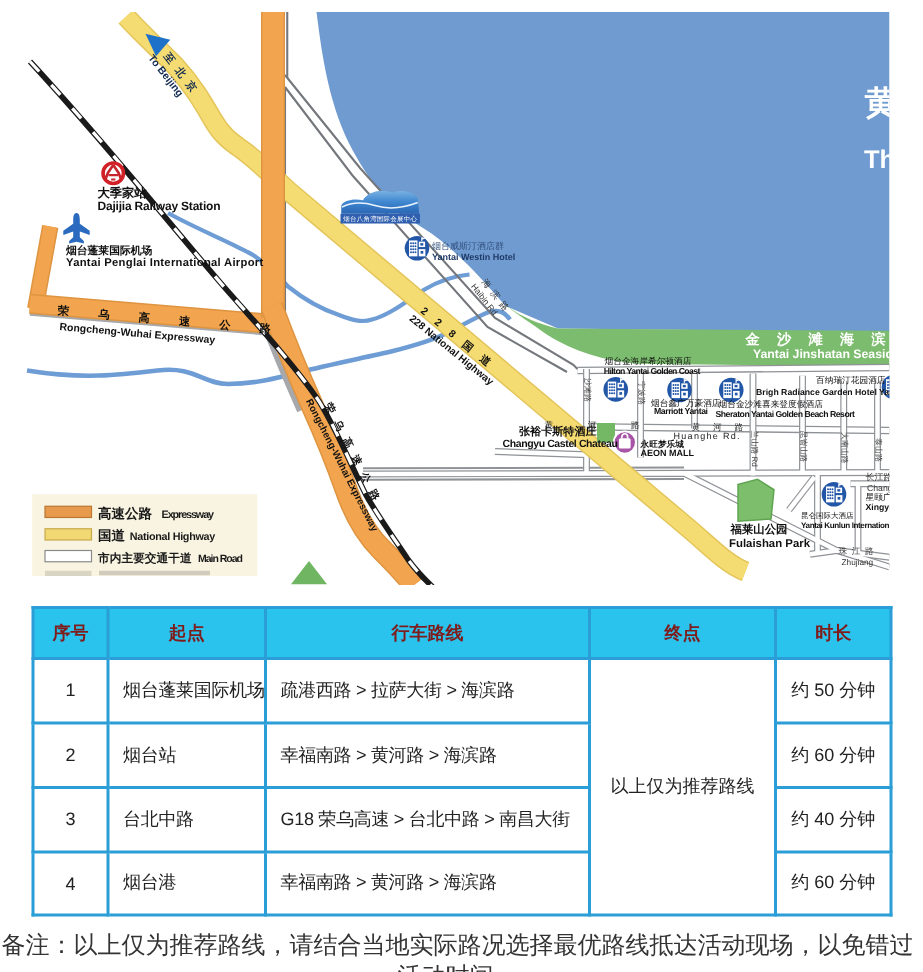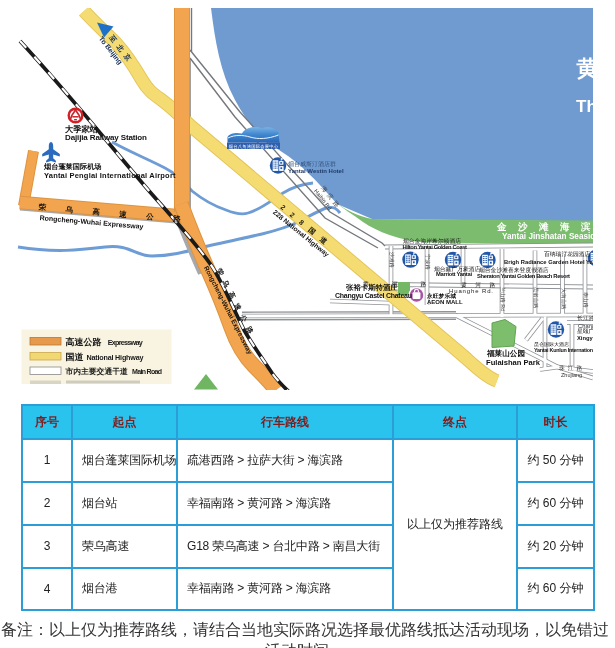--- a/index.html
+++ b/index.html
@@ -324,23 +324,23 @@
 
   <tr class="dr">
         <td class="c">2</td>
         <td class="l">烟台站</td>
         <td class="l">幸福南路 &gt; 黄河路 &gt; 海滨路</td>
         <td class="c">约 60 分钟</td>
       </tr>
 
   <tr class="dr">
         <td class="c">3</td>
-        <td class="l">荣乌高速</td>
+        <td class="l">台北中路</td>
         <td class="l">G18 荣乌高速 &gt; 台北中路 &gt; 南昌大街</td>
-        <td class="c">约 20 分钟</td>
+        <td class="c">约 40 分钟</td>
       </tr>
 
   <tr class="dr">
         <td class="c">4</td>
         <td class="l">烟台港</td>
         <td class="l">幸福南路 &gt; 黄河路 &gt; 海滨路</td>
         <td class="c">约 60 分钟</td>
       </tr>
 </tbody>
   </table>

